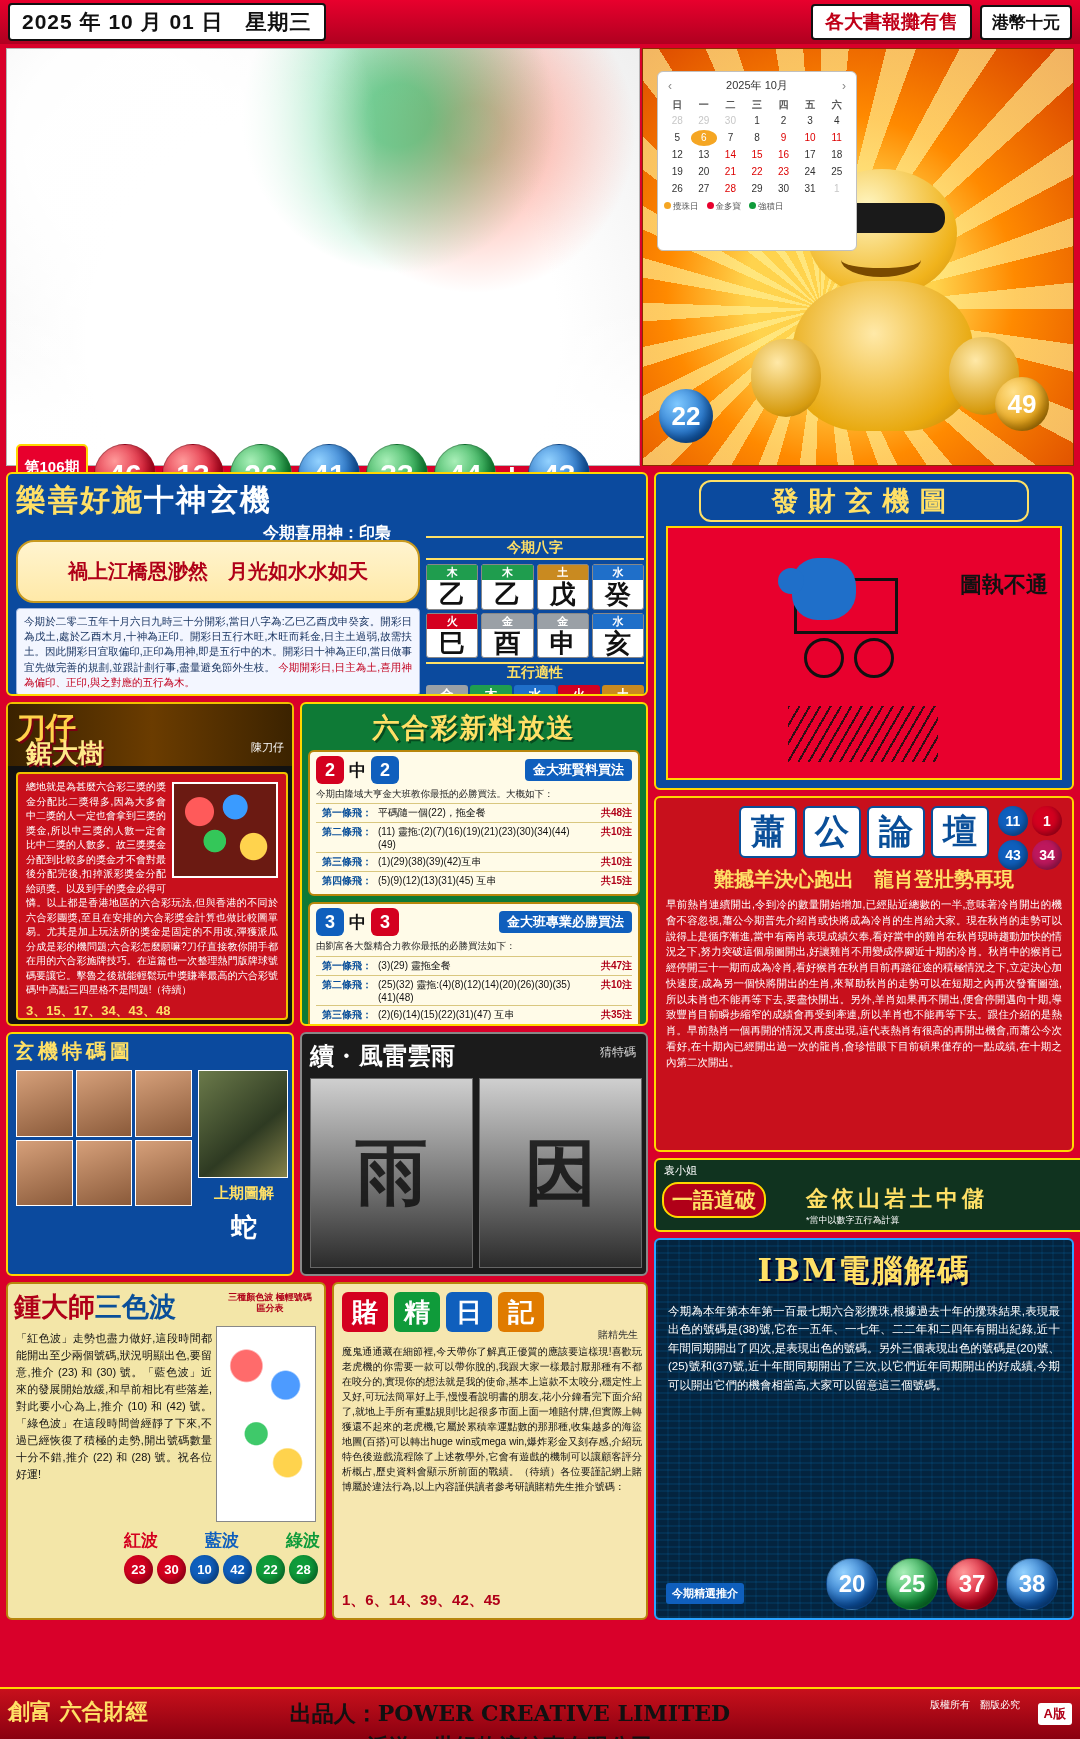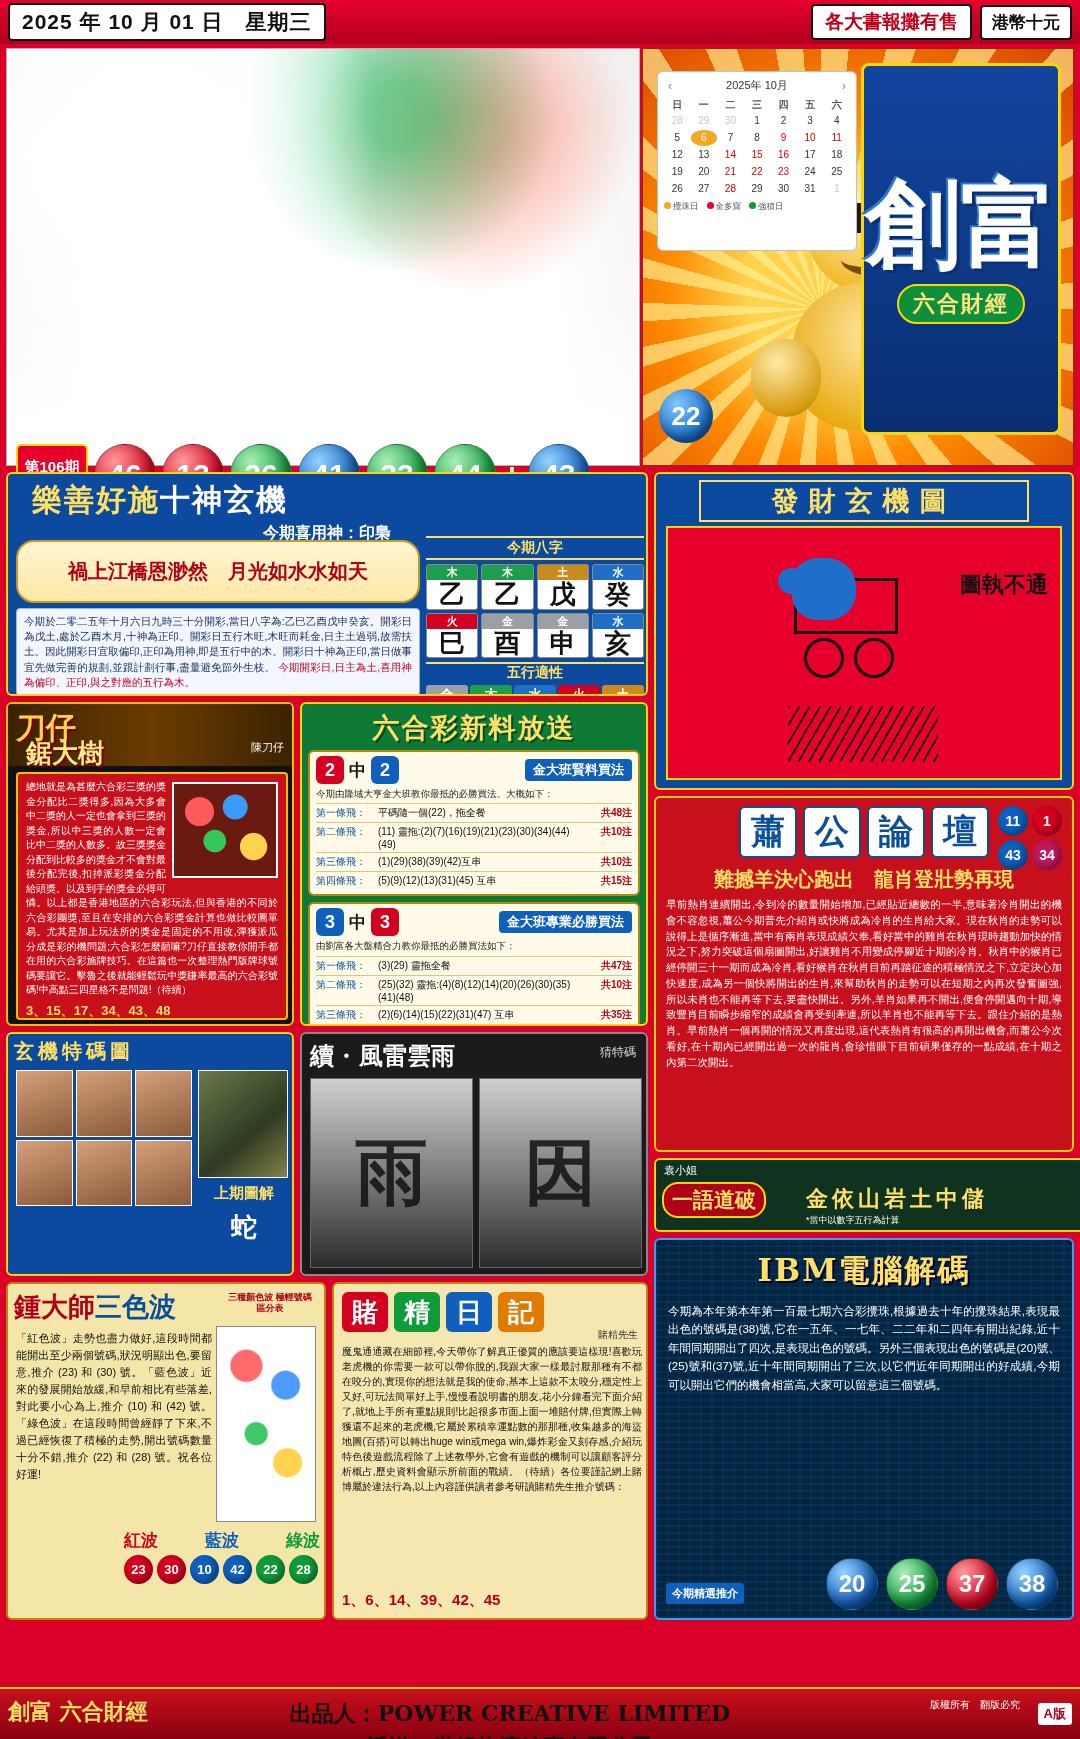--- a/index.html
+++ b/index.html
@@ -155,21 +155,21 @@
   .ball.blue{ background:radial-gradient(circle at 33% 27%, #93d2ff, #0f5fbd 68%, #06356d); }
   .ball.green{ background:radial-gradient(circle at 33% 27%, #a9efb8, #0f9b3a 68%, #055a20); }
   .plus{ color:#fff; font-size:34px; font-weight:bold; }
 
   
   .panel{ position:absolute; border-radius:6px; overflow:hidden; }
 
   
   .p-tengod{ left:6px; top:472px; width:642px; height:224px; background:#0b4a9e; border:2px solid #ffd700; }
   .tgTitle{
-    margin:6px 24px 2px; text-align:left; color:#ffe066; font-size:30px; font-weight:bold;
+    margin:6px 8px 2px; text-align:left; color:#ffe066; font-size:30px; font-weight:bold;
     font-family:"DejaVu Serif", serif; letter-spacing:2px;
   }
   .tgTitle span.em{ color:#fff; }
   .tgSub{ text-align:center; color:#fff; font-size:16px; font-weight:bold; margin-bottom:4px; }
   .tgLeft{ position:absolute; left:8px; top:66px; width:404px; }
   .tgPoem{
     background:linear-gradient(#fff4cf,#ffe9a8); border:2px solid #c89a20; border-radius:18px;
     color:#b00018; font-size:20px; font-weight:bold; text-align:center; padding:16px 6px;
     font-family:"DejaVu Serif", serif;
   }
@@ -194,21 +194,21 @@
   .el.wood{ background:#1f9d4e; } .el.earth{ background:#c98a20; } .el.water{ background:#1f6fc9; }
   .el.fire{ background:#d4001f; } .el.metal{ background:#9aa0a6; }
   .fiveTitle{ color:#ffe066; font-size:14px; font-weight:bold; text-align:center; margin-top:4px; border-top:2px solid #ffe066; }
   .fiveRow{ display:grid; grid-template-columns:repeat(5,1fr); gap:2px; margin-top:3px; }
   .fiveRow .c{ text-align:center; font-size:13px; font-weight:bold; color:#fff; border-radius:3px; padding:1px 0; }
 
   
   .p-fortune{ left:654px; top:472px; width:420px; height:318px; background:#0b4a9e; border:2px solid #ffd700; }
   .fTitle{
     margin:6px auto 4px; width:330px; text-align:center; color:#ffe066; font-size:27px; font-weight:bold;
-    font-family:"DejaVu Serif", serif; letter-spacing:10px; border:2px solid #ffe066; border-radius:0; padding:1px 0;
+    font-family:"DejaVu Serif", serif; letter-spacing:10px; border:2px solid #ffe066; border-radius:12px; padding:1px 0;
   }
   .fCanvas{
     position:absolute; left:10px; top:52px; width:396px; height:254px;
     background:#e8002d; border:2px solid #ffd700;
   }
   .fText{ position:absolute; color:#111; font-size:22px; font-weight:bold; line-height:1.12; font-family:"DejaVu Serif", serif; width:24px; text-align:center; }
   .fText.l{ left:26px; top:40px; }
   .fText.r{ right:22px; top:40px; }
   .cart{ position:absolute; left:120px; top:44px; width:170px; height:150px; }
   .cart .box{ position:absolute; left:6px; top:6px; width:104px; height:56px; border:3px solid #111; }
@@ -251,21 +251,21 @@
     font-family:"DejaVu Serif", serif; letter-spacing:2px; text-shadow:2px 2px 0 #064a1f; }
   .nmCard{ margin:0 6px 6px; background:#fffbe8; border:2px solid #b8860b; border-radius:6px; padding:4px 6px; }
   .nmHead{ display:flex; align-items:center; gap:5px; }
   .nmHead .bb{ width:28px; height:28px; border-radius:6px; color:#fff; font-size:18px; font-weight:bold;
       display:flex; align-items:center; justify-content:center; }
   .bb.red{ background:#d4001f; } .bb.blue{ background:#0f5fbd; }
   .nmHead .txt{ font-size:17px; font-weight:bold; color:#111; }
   .nmHead .tag{ margin-left:auto; background:#0f5fbd; color:#fff; font-size:13px; font-weight:bold; border-radius:4px; padding:2px 8px; }
   .nmNote{ font-size:9.5px; color:#222; margin:4px 0 3px; line-height:1.3; }
   .nmLine{ display:flex; font-size:10px; color:#111; border-top:1px solid #d9c77f; padding:2px 0; }
-  .nmLine .lab{ width:62px; color:#0a4f99; font-weight:normal; }
+  .nmLine .lab{ width:62px; color:#0a4f99; font-weight:bold;text-align:center; }
   .nmLine .val{ flex:1; }
   .nmLine .cnt{ width:48px; text-align:right; color:#b00018; font-weight:bold; }
 
   
   .p-forum{ left:654px; top:796px; width:420px; height:356px; background:#c8101c; border:2px solid #ffd700; }
   .forumTitle{ display:flex; gap:6px; justify-content:center; margin-top:8px; }
   .forumTitle .ch{
     width:58px; height:52px; background:#fff; border:2px solid #0a4f99; border-radius:6px;
     color:#0a4f99; font-size:34px; font-weight:bold; font-family:"DejaVu Serif", serif;
     display:flex; align-items:center; justify-content:center;
@@ -434,24 +434,20 @@
             <div>31</div>
             <div class="mut">1</div>
           </div>
         <div class="callegend" id="cal-legend">
             <span><span class="dot" style="background: rgb(245, 166, 35);"></span><span>攪珠日</span></span>
             <span><span class="dot" style="background: rgb(232, 0, 45);"></span><span>金多寶</span></span>
             <span><span class="dot" style="background: rgb(15, 155, 58);"></span><span>強積日</span></span>
           </div>
       </div>
 
-      <div class="logo">
-        <div class="ch">創富</div>
-        <div class="sub">六合財經</div>
-      </div>
     </div>
 
     <div class="results">
       <div class="issueTag">
         <span>第106期</span>
         <span>攪珠結果</span>
       </div>
       <div id="result-balls" style="display:flex;align-items:center;gap:6px;">
           <div class="ball red">46</div>
           <div class="ball red">13</div>

